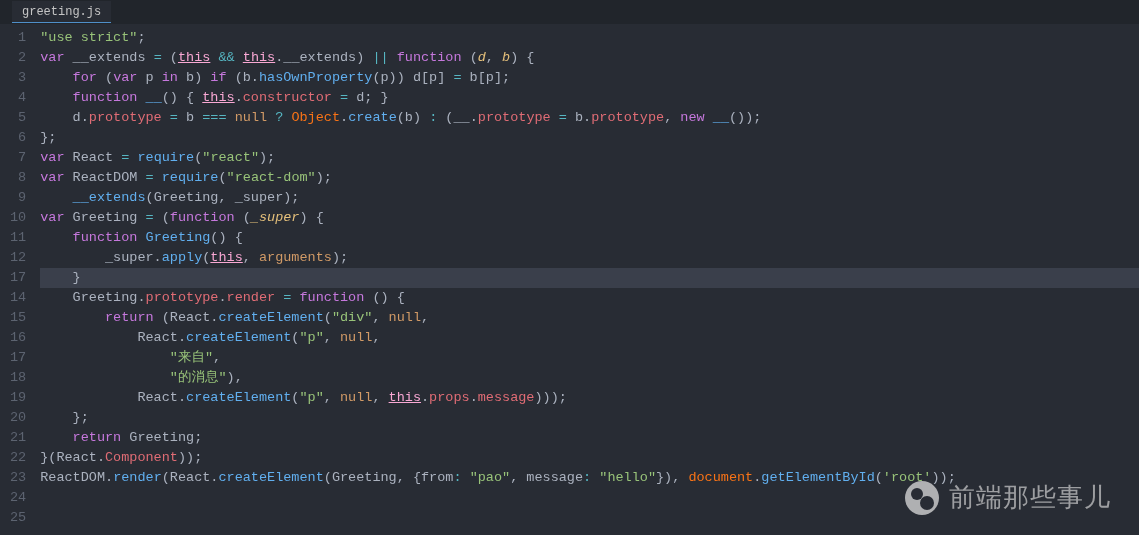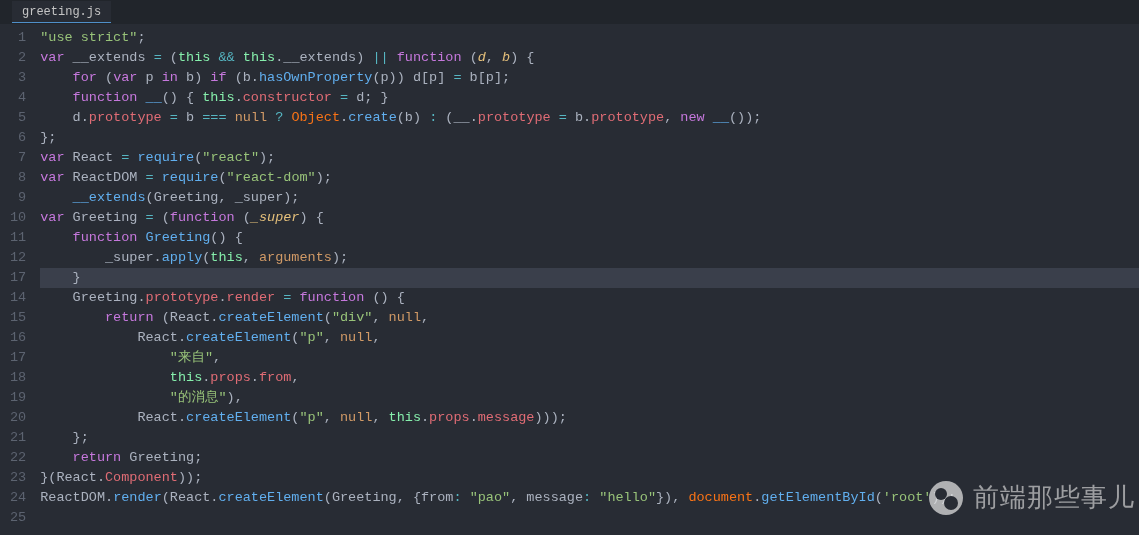--- a/index.html
+++ b/index.html
@@ -49,33 +49,33 @@
 }
 .code-line {
   white-space: pre;
   height: 20px;
 }
 .hl-line {
   background: #3a3f4b;
 }
 .c-str { color: #98c379; }
 .c-kw { color: #c678dd; }
-.c-this { color: #86efac; }
+.c-this { color: #f9a8d4; text-decoration: underline; }
 .c-op { color: #56b6c2; }
 .c-fn { color: #61afef; }
 .c-const { color: #d19a66; }
 .c-param { color: #e5c07b; font-style: italic; }
 .c-punct { color: #abb2bf; }
 .c-plain { color: #abb2bf; }
 .c-prop { color: #e06c75; }
 .c-obj { color: #f97316; }
 
 .watermark {
   position: absolute;
-  right: 4px;
+  right: 28px;
   bottom: 20px;
   display: flex;
   align-items: flex-end;
   color: rgba(220,220,220,0.65);
   font-family: "Microsoft YaHei", sans-serif;
   font-size: 26px;
   letter-spacing: 1px;
 }
 .wm-icon {
   width: 34px;
@@ -140,21 +140,20 @@
       <div class="code-line"><span class="c-kw">var</span><span class="c-plain"> ReactDOM </span><span class="c-op">=</span><span class="c-plain"> </span><span class="c-fn">require</span><span class="c-plain">(</span><span class="c-str">"react-dom"</span><span class="c-plain">);</span></div>
       <div class="code-line"><span class="c-plain">    </span><span class="c-fn">__extends</span><span class="c-plain">(Greeting, _super);</span></div>
       <div class="code-line"><span class="c-kw">var</span><span class="c-plain"> Greeting </span><span class="c-op">=</span><span class="c-plain"> (</span><span class="c-kw">function</span><span class="c-plain"> (</span><span class="c-param">_super</span><span class="c-plain">) {</span></div>
       <div class="code-line"><span class="c-plain">    </span><span class="c-kw">function</span><span class="c-plain"> </span><span class="c-fn">Greeting</span><span class="c-plain">() {</span></div>
       <div class="code-line"><span class="c-plain">        _super.</span><span class="c-fn">apply</span><span class="c-plain">(</span><span class="c-this">this</span><span class="c-punct">, </span><span class="c-const">arguments</span><span class="c-plain">);</span></div>
       <div class="code-line hl-line"><span class="c-plain">    }</span></div>
       <div class="code-line"><span class="c-plain">    Greeting.</span><span class="c-prop">prototype</span><span class="c-punct">.</span><span class="c-prop">render</span><span class="c-plain"> </span><span class="c-op">=</span><span class="c-plain"> </span><span class="c-kw">function</span><span class="c-plain"> () {</span></div>
       <div class="code-line"><span class="c-plain">        </span><span class="c-kw">return</span><span class="c-plain"> (React.</span><span class="c-fn">createElement</span><span class="c-plain">(</span><span class="c-str">"div"</span><span class="c-punct">, </span><span class="c-const">null</span><span class="c-punct">, </span></div>
       <div class="code-line"><span class="c-plain">            React.</span><span class="c-fn">createElement</span><span class="c-plain">(</span><span class="c-str">"p"</span><span class="c-punct">, </span><span class="c-const">null</span><span class="c-punct">, </span></div>
       <div class="code-line"><span class="c-plain">                </span><span class="c-str">"来自"</span><span class="c-punct">, </span></div>
-      <div class="code-line"><span class="c-plain">                </span><span class="c-this">this</span><span class="c-punct">.</span><span class="c-prop">props</span><span class="c-punct">.</span><span class="c-prop">from</span><span class="c-punct">, </span></div>
       <div class="code-line"><span class="c-plain">                </span><span class="c-str">"的消息"</span><span class="c-plain">), </span></div>
       <div class="code-line"><span class="c-plain">            React.</span><span class="c-fn">createElement</span><span class="c-plain">(</span><span class="c-str">"p"</span><span class="c-punct">, </span><span class="c-const">null</span><span class="c-punct">, </span><span class="c-this">this</span><span class="c-punct">.</span><span class="c-prop">props</span><span class="c-punct">.</span><span class="c-prop">message</span><span class="c-plain">)));</span></div>
       <div class="code-line"><span class="c-plain">    };</span></div>
       <div class="code-line"><span class="c-plain">    </span><span class="c-kw">return</span><span class="c-plain"> Greeting;</span></div>
       <div class="code-line"><span class="c-plain">}(React.</span><span class="c-prop">Component</span><span class="c-plain">));</span></div>
       <div class="code-line"><span class="c-plain">ReactDOM.</span><span class="c-fn">render</span><span class="c-plain">(React.</span><span class="c-fn">createElement</span><span class="c-plain">(Greeting, {from</span><span class="c-op">:</span><span class="c-plain"> </span><span class="c-str">"pao"</span><span class="c-punct">, </span><span class="c-plain">message</span><span class="c-op">:</span><span class="c-plain"> </span><span class="c-str">"hello"</span><span class="c-plain">}), </span><span class="c-obj">document</span><span class="c-punct">.</span><span class="c-fn">getElementById</span><span class="c-plain">(</span><span class="c-str">'root'</span><span class="c-plain">));</span></div>
       <div class="code-line"><span class="c-plain"></span></div>
     </div>
 </div>
 

